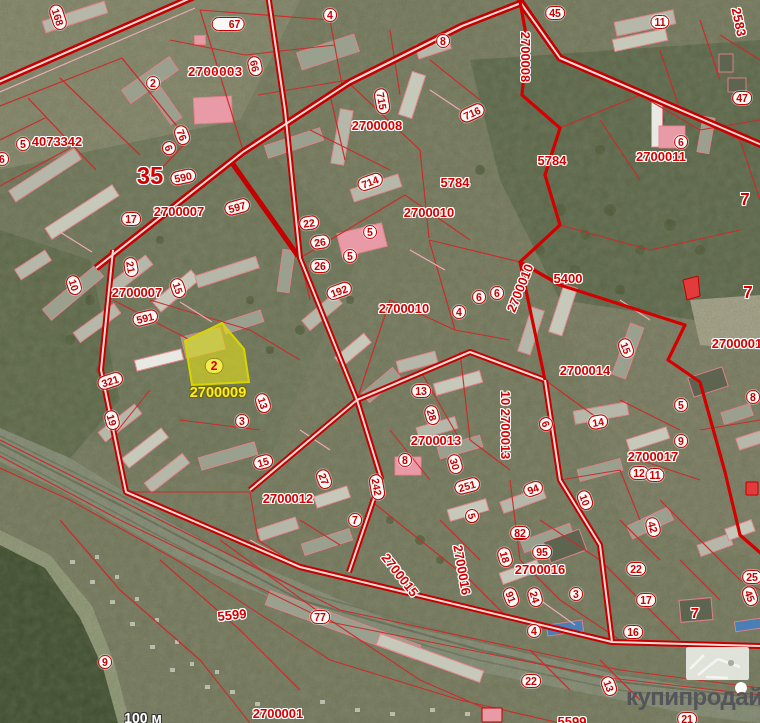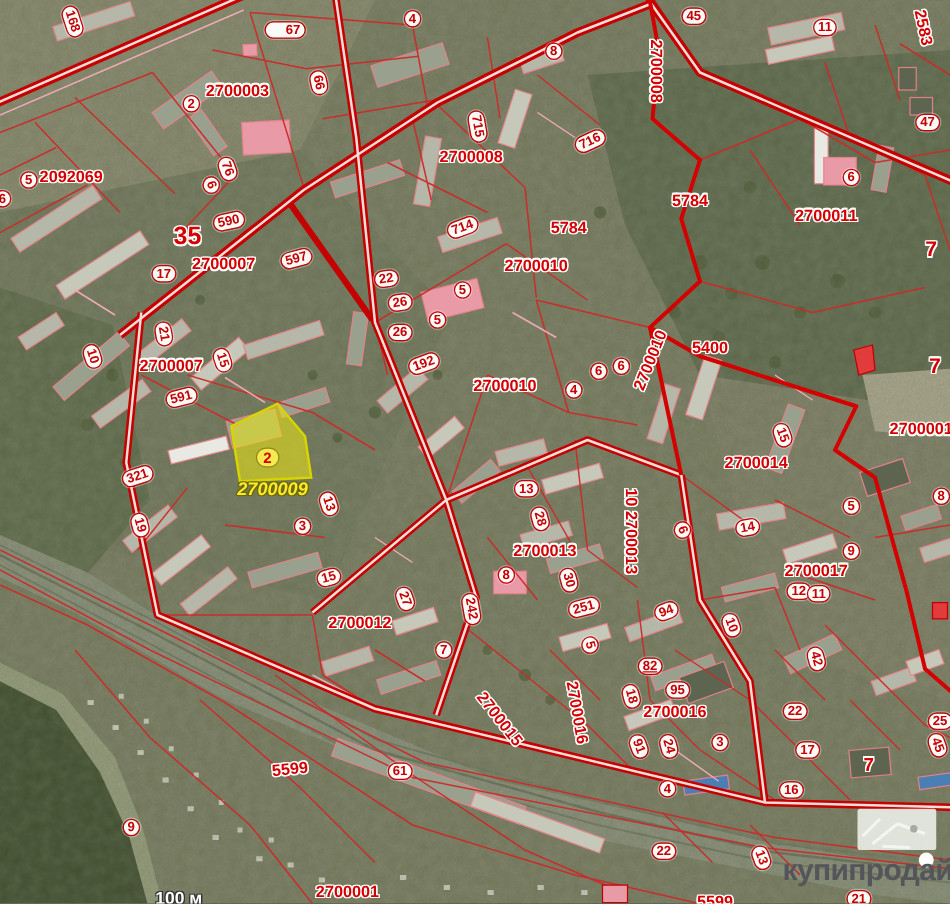--- a/index.html
+++ b/index.html
@@ -226,47 +226,47 @@
     </g>
 
     <polygon points="683,280 698,276 700,296 687,300" fill="#e23b3b" stroke="#c00000"></polygon>
     <polygon points="746,482 758,482 758,495 746,495" fill="#e23b3b" stroke="#c00000"></polygon>
     <polygon points="482,708 502,708 502,722 482,722" fill="#e89aa6" stroke="#c00000"></polygon>
 
     <polygon points="185,341 222,323 244,349 249,382 192,385" fill="rgba(238,234,20,0.55)" stroke="#d8d400" stroke-width="2"></polygon>
   </svg>
 
   <div id="labels-layer">
-      <div class="lbl k-q" style="left: 57px; top: 141px; transform: translate(-50%, -50%) rotate(0deg);">2092069</div>
-      <div class="lbl k-q" style="left: 190px; top: 72px; transform: translate(-50%, -50%) rotate(0deg);">2700003</div>
+      <div class="lbl k-q" style="left: 57px; top: 141px; transform: translate(-50%, -50%) rotate(0deg);">4073342</div>
+      <div class="lbl k-q" style="left: 215px; top: 72px; transform: translate(-50%, -50%) rotate(0deg); font-family: Liberation Mono, monospace;">2700003</div>
       <div class="lbl k-q" style="left: 179px; top: 211px; transform: translate(-50%, -50%) rotate(0deg);">2700007</div>
       <div class="lbl k-q" style="left: 137px; top: 292px; transform: translate(-50%, -50%) rotate(0deg);">2700007</div>
       <div class="lbl k-q" style="left: 377px; top: 125px; transform: translate(-50%, -50%) rotate(0deg);">2700008</div>
       <div class="lbl k-q" style="left: 525px; top: 57px; transform: translate(-50%, -50%) rotate(90deg);">2700008</div>
       <div class="lbl k-q" style="left: 429px; top: 212px; transform: translate(-50%, -50%) rotate(0deg);">2700010</div>
       <div class="lbl k-q" style="left: 404px; top: 308px; transform: translate(-50%, -50%) rotate(0deg);">2700010</div>
       <div class="lbl k-q" style="left: 520px; top: 288px; transform: translate(-50%, -50%) rotate(-68deg);">2700010</div>
-      <div class="lbl k-q" style="left: 639px; top: 172px; transform: translate(-50%, -50%) rotate(0deg); padding-left: 44px;">2700011</div>
+      <div class="lbl k-q" style="left: 639px; top: 156px; transform: translate(-50%, -50%) rotate(0deg); padding-left: 44px;">2700011</div>
       <div class="lbl k-q" style="left: 288px; top: 498px; transform: translate(-50%, -50%) rotate(0deg);">2700012</div>
       <div class="lbl k-q" style="left: 436px; top: 440px; transform: translate(-50%, -50%) rotate(0deg);">2700013</div>
       <div class="lbl k-q" style="left: 505px; top: 425px; transform: translate(-50%, -50%) rotate(90deg);">10 2700013</div>
-      <div class="lbl k-q" style="left: 585px; top: 370px; transform: translate(-50%, -50%) rotate(0deg); margin-left: 20px;">2700014</div>
+      <div class="lbl k-q" style="left: 585px; top: 370px; transform: translate(-50%, -50%) rotate(0deg);">2700014</div>
       <div class="lbl k-q" style="left: 400px; top: 575px; transform: translate(-50%, -50%) rotate(52deg);">2700015</div>
       <div class="lbl k-q" style="left: 462px; top: 570px; transform: translate(-50%, -50%) rotate(80deg);">2700016</div>
       <div class="lbl k-q" style="left: 540px; top: 569px; transform: translate(-50%, -50%) rotate(0deg);">2700016</div>
       <div class="lbl k-q" style="left: 653px; top: 456px; transform: translate(-50%, -50%) rotate(0deg);">2700017</div>
       <div class="lbl k-q" style="left: 737px; top: 343px; transform: translate(-50%, -50%) rotate(0deg);">2700001</div>
       <div class="lbl k-q" style="left: 278px; top: 713px; transform: translate(-50%, -50%) rotate(0deg);">2700001</div>
       <div class="lbl k-q" style="left: 455px; top: 182px; transform: translate(-50%, -50%) rotate(0deg);">5784</div>
       <div class="lbl k-q" style="left: 552px; top: 160px; transform: translate(-50%, -50%) rotate(0deg);">5784</div>
       <div class="lbl k-q" style="left: 568px; top: 278px; transform: translate(-50%, -50%) rotate(0deg);">5400</div>
       <div class="lbl k-q" style="left: 232px; top: 615px; transform: translate(-50%, -50%) rotate(-6deg);">5599</div>
       <div class="lbl k-q" style="left: 572px; top: 721px; transform: translate(-50%, -50%) rotate(0deg);">5599</div>
       <div class="lbl k-q" style="left: 739px; top: 22px; transform: translate(-50%, -50%) rotate(78deg);">2583</div>
-      <div class="lbl k-q" style="left: 150px; top: 190px; transform: translate(-50%, -50%) rotate(0deg); font-size: 20px;">35</div>
+      <div class="lbl k-q" style="left: 150px; top: 176px; transform: translate(-50%, -50%) rotate(0deg); font-size: 24px;">35</div>
       <div class="lbl k-q" style="left: 745px; top: 200px; transform: translate(-50%, -50%) rotate(0deg); font-size: 17px;">7</div>
       <div class="lbl k-q" style="left: 748px; top: 293px; transform: translate(-50%, -50%) rotate(0deg); font-size: 17px;">7</div>
       <div class="lbl k-q" style="left: 695px; top: 612px; transform: translate(-50%, -50%) rotate(0deg); font-size: 15px;">7</div>
       <div class="lbl k-b" style="left: 58px; top: 17px; transform: translate(-50%, -50%) rotate(72deg);">168</div>
       <div class="lbl k-b" style="left: 228px; top: 24px; transform: translate(-50%, -50%) rotate(0deg); padding-left: 16px;">67</div>
       <div class="lbl k-b" style="left: 153px; top: 83px; transform: translate(-50%, -50%) rotate(0deg);">2</div>
       <div class="lbl k-b" style="left: 255px; top: 66px; transform: translate(-50%, -50%) rotate(78deg);">66</div>
       <div class="lbl k-b" style="left: 330px; top: 15px; transform: translate(-50%, -50%) rotate(0deg);">4</div>
       <div class="lbl k-b" style="left: 443px; top: 41px; transform: translate(-50%, -50%) rotate(0deg);">8</div>
       <div class="lbl k-b" style="left: 382px; top: 101px; transform: translate(-50%, -50%) rotate(80deg);">715</div>
@@ -327,26 +327,26 @@
       <div class="lbl k-b" style="left: 653px; top: 527px; transform: translate(-50%, -50%) rotate(75deg);">42</div>
       <div class="lbl k-b" style="left: 636px; top: 569px; transform: translate(-50%, -50%) rotate(0deg);">22</div>
       <div class="lbl k-b" style="left: 646px; top: 600px; transform: translate(-50%, -50%) rotate(0deg);">17</div>
       <div class="lbl k-b" style="left: 633px; top: 632px; transform: translate(-50%, -50%) rotate(0deg);">16</div>
       <div class="lbl k-b" style="left: 752px; top: 577px; transform: translate(-50%, -50%) rotate(0deg);">25</div>
       <div class="lbl k-b" style="left: 750px; top: 596px; transform: translate(-50%, -50%) rotate(70deg);">45</div>
       <div class="lbl k-b" style="left: 531px; top: 681px; transform: translate(-50%, -50%) rotate(0deg);">22</div>
       <div class="lbl k-b" style="left: 609px; top: 686px; transform: translate(-50%, -50%) rotate(70deg);">13</div>
       <div class="lbl k-b" style="left: 687px; top: 719px; transform: translate(-50%, -50%) rotate(0deg);">21</div>
       <div class="lbl k-b" style="left: 105px; top: 662px; transform: translate(-50%, -50%) rotate(0deg);">9</div>
-      <div class="lbl k-b" style="left: 320px; top: 617px; transform: translate(-50%, -50%) rotate(0deg);">61</div>
+      <div class="lbl k-b" style="left: 320px; top: 617px; transform: translate(-50%, -50%) rotate(0deg);">77</div>
       <div class="lbl k-b" style="left: 355px; top: 520px; transform: translate(-50%, -50%) rotate(0deg);">7</div>
       <div class="lbl k-b" style="left: 472px; top: 516px; transform: translate(-50%, -50%) rotate(75deg);">5</div>
       <div class="lbl k-b" style="left: 753px; top: 397px; transform: translate(-50%, -50%) rotate(0deg);">8</div>
       <div class="lbl k-hb" style="left: 214px; top: 366px; transform: translate(-50%, -50%) rotate(0deg);">2</div>
-      <div class="lbl k-hq" style="left: 218px; top: 392px; transform: translate(-50%, -50%) rotate(0deg); font-style: italic;">2700009</div>
+      <div class="lbl k-hq" style="left: 218px; top: 392px; transform: translate(-50%, -50%) rotate(0deg);">2700009</div>
       <div class="lbl k-sc" style="left: 143px; top: 718px; transform: translate(-50%, -50%) rotate(0deg);">100 м</div>
     </div>
 
   <div class="wm-thumb">
     <svg width="63" height="33">
         <path d="M4,22 L18,8 M12,28 L32,12 M32,12 L54,20 M20,30 L42,31" stroke="#fff" stroke-width="2.5" fill="none"></path>
         <circle cx="45" cy="16" r="3" fill="#aab0a8"></circle>
       </svg>
   </div>
   <div class="wm-dot"></div>

